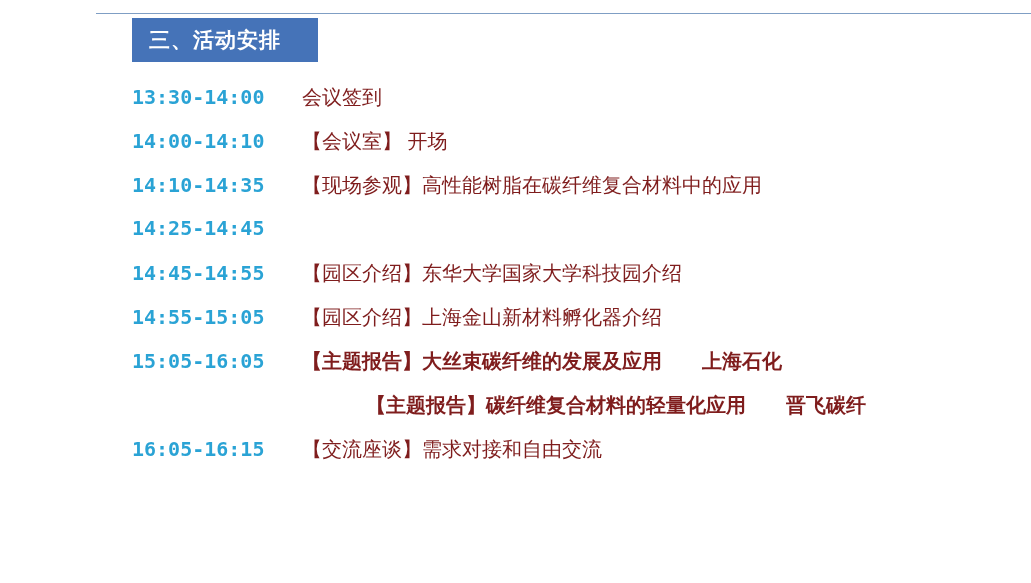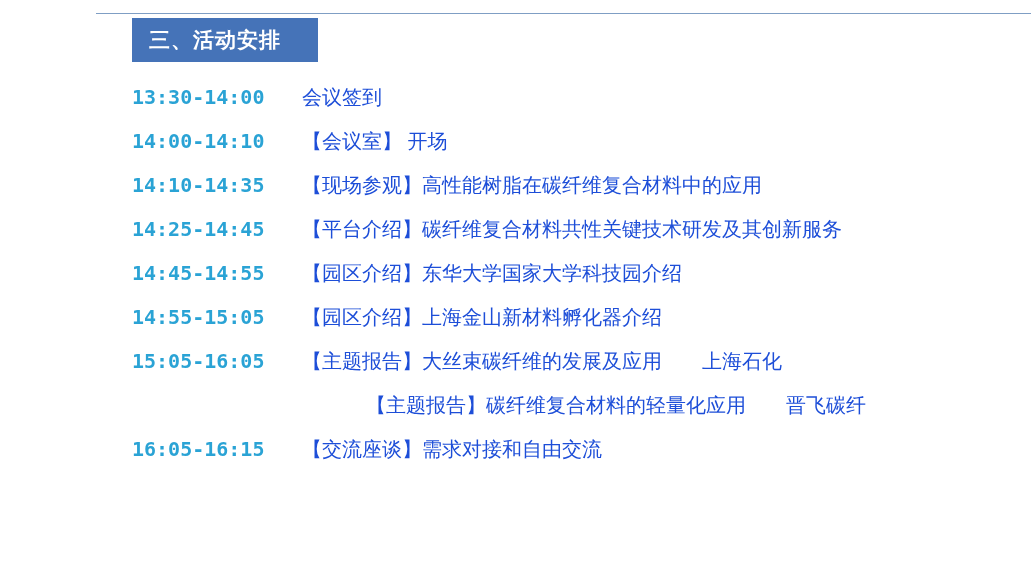--- a/index.html
+++ b/index.html
@@ -69,27 +69,27 @@
     font-weight: bold;
     letter-spacing: 0px;
     width: 170px;
     flex: 0 0 170px;
     text-align: left;
   }
   .time.empty {
     color: transparent;
   }
   .desc {
-    color: #1d4ed8;
+    color: #7f1d1d;
     font-size: 20px;
     font-family: "Liberation Sans", sans-serif;
     text-align: right;
   }
   .desc.bold {
-    font-weight: normal;
+    font-weight: bold;
   }
   .desc.indent {
     padding-left: 148px;
   }
   .desc.indent2 {
     padding-left: 64px;
   }
 </style>
 </head>
 <body>
@@ -110,21 +110,20 @@
       <div class="row">
         <div class="time">14:00-14:10</div>
         <div class="desc">【会议室】 开场</div>
       </div>
       <div class="row">
         <div class="time">14:10-14:35</div>
         <div class="desc">【现场参观】高性能树脂在碳纤维复合材料中的应用</div>
       </div>
       <div class="row">
         <div class="time">14:25-14:45</div>
-        <div class="desc">【平台介绍】碳纤维复合材料共性关键技术研发及其创新服务</div>
       </div>
       <div class="row">
         <div class="time">14:45-14:55</div>
         <div class="desc">【园区介绍】东华大学国家大学科技园介绍</div>
       </div>
       <div class="row">
         <div class="time">14:55-15:05</div>
         <div class="desc">【园区介绍】上海金山新材料孵化器介绍</div>
       </div>
       <div class="row">

